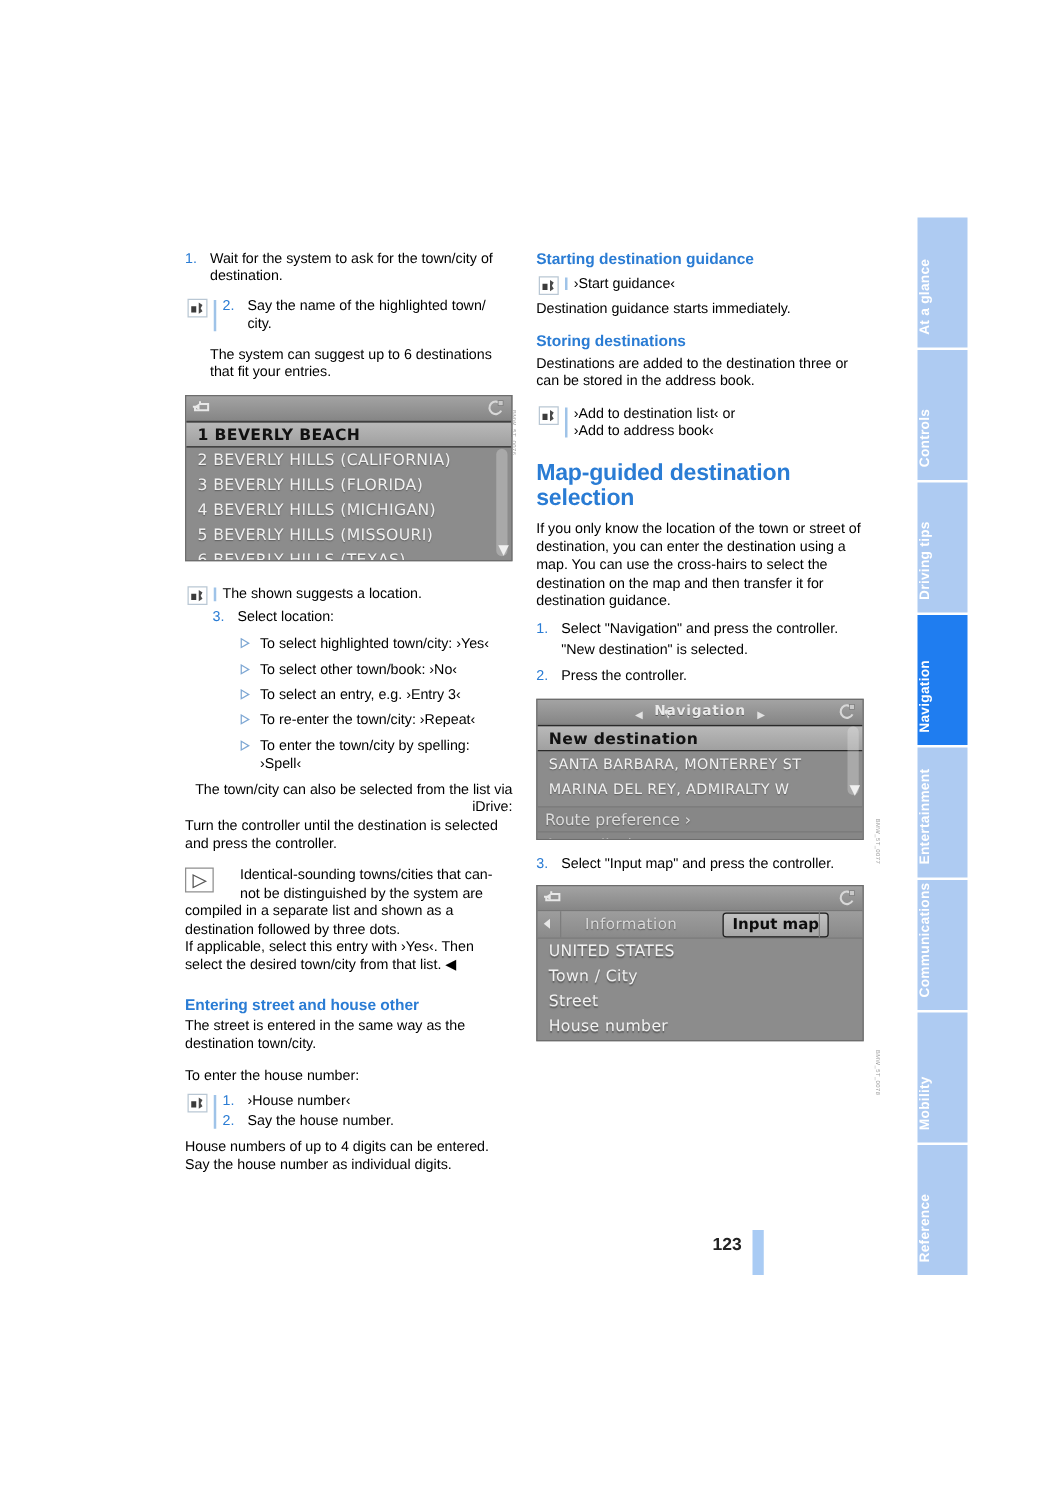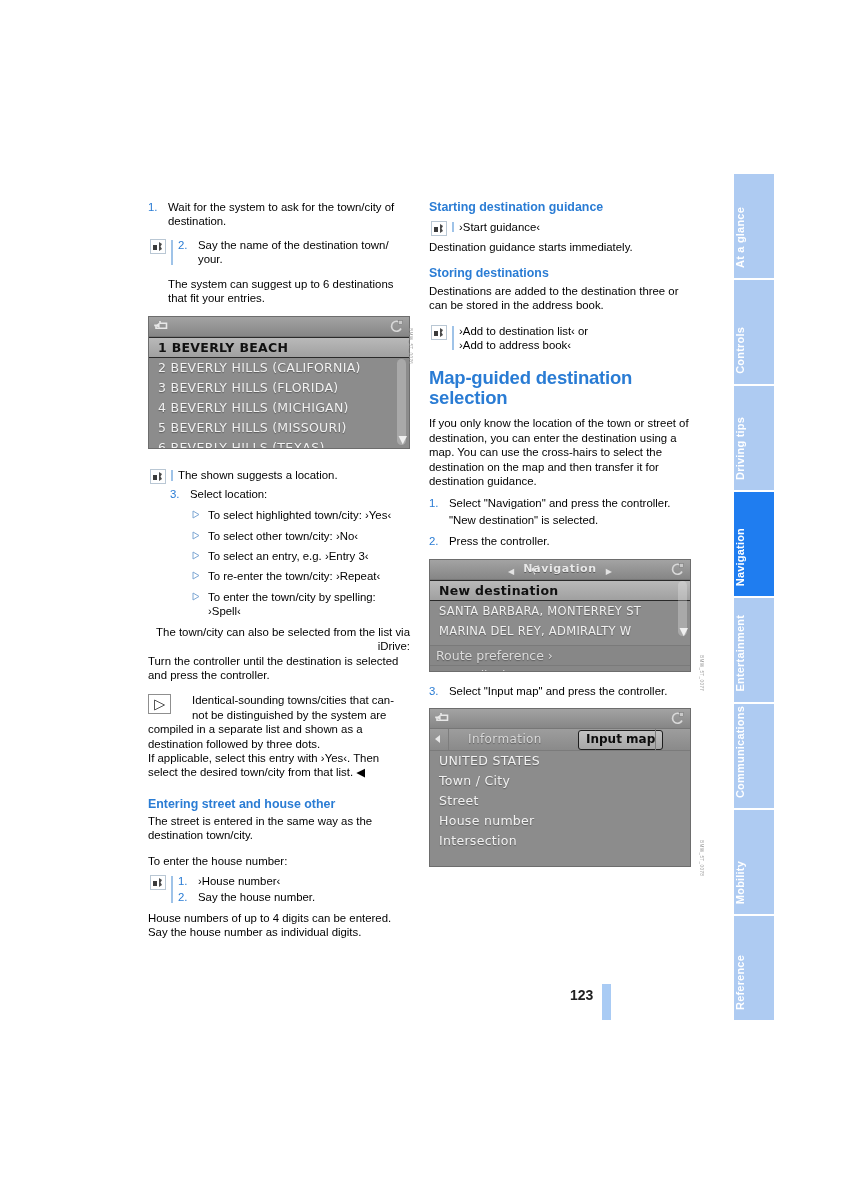--- a/index.html
+++ b/index.html
@@ -323,21 +323,21 @@
     <div class="voice-group">
       <div class="rule"></div>
       <span class="voice-icon">
         <svg width="14" height="13" viewBox="0 0 14 13">
           <rect x="2" y="5" width="4" height="5" fill="#3b3b3b"></rect>
           <path d="M8 2 L8 11 L11 9 L9.5 6.5 L11 4 Z" fill="#4a4a4a"></path>
         </svg>
       </span>
       <div class="step">
         <span class="num">2.</span>
-        <span class="txt">Say the name of the destination town/ your.</span>
+        <span class="txt">Say the name of the highlighted town/ city.</span>
       </div>
     </div>
 
     <p class="para cont">The system can suggest up to 6 destinations that fit your entries.</p>
 
     <div class="screen" style="position:absolute; left:0px; top:116px; width:262px; height:133px;">
       <div class="scr-topbar">
         <span class="icon-back">
           <svg width="15" height="12" viewBox="0 0 15 12">
             <path d="M6 1 L6 3.2 L12.5 3.2 L12.5 8.2 L2 8.2 L2 5.4 L0.2 5.4" fill="none" stroke="#e8e8e8" stroke-width="1.6"></path>
@@ -390,21 +390,21 @@
             </svg>
         </span>
         <span class="txt">To select highlighted town/city: ›Yes‹</span>
       </div>
       <div class="tri-item">
         <span class="tri">
           <svg width="8" height="9" viewBox="0 0 8 9">
               <path d="M1 1 L7 4.5 L1 8 Z" fill="none" stroke="#7fa8d4" stroke-width="1"></path>
             </svg>
         </span>
-        <span class="txt">To select other town/city: ›No‹</span>
+        <span class="txt">To select other town/book: ›No‹</span>
       </div>
       <div class="tri-item">
         <span class="tri">
           <svg width="8" height="9" viewBox="0 0 8 9">
               <path d="M1 1 L7 4.5 L1 8 Z" fill="none" stroke="#7fa8d4" stroke-width="1"></path>
             </svg>
         </span>
         <span class="txt">To select an entry, e.g. ›Entry 3‹</span>
       </div>
       <div class="tri-item">
@@ -546,21 +546,21 @@
     </div>
     <span class="serial" style="left:265px; top:455px;">BMW_5T_0077</span>
 
     <div style="height:12px"></div>
 
     <div class="step" style="margin-bottom:10px;">
       <span class="num">3.</span>
       <span class="txt">Select "Input map" and press the controller.</span>
     </div>
 
-    <div class="screen" style="width:262px; height:159px;">
+    <div class="screen" style="width:262px; height:125px;">
       <div class="scr-topbar">
         <span class="icon-back">
           <svg width="15" height="12" viewBox="0 0 15 12">
             <path d="M6 1 L6 3.2 L12.5 3.2 L12.5 8.2 L2 8.2 L2 5.4 L0.2 5.4" fill="none" stroke="#e8e8e8" stroke-width="1.6"></path>
             <path d="M5.6 2.6 L1.4 5.4 L5.6 8.2 Z" fill="#e8e8e8"></path>
           </svg>
         </span>
         <span class="icon-circ">
           <svg width="15" height="15" viewBox="0 0 15 15">
             <path d="M11.5 4.2 A5 5 0 1 0 12 9.5" fill="none" stroke="#d8d8d8" stroke-width="1.7"></path>

